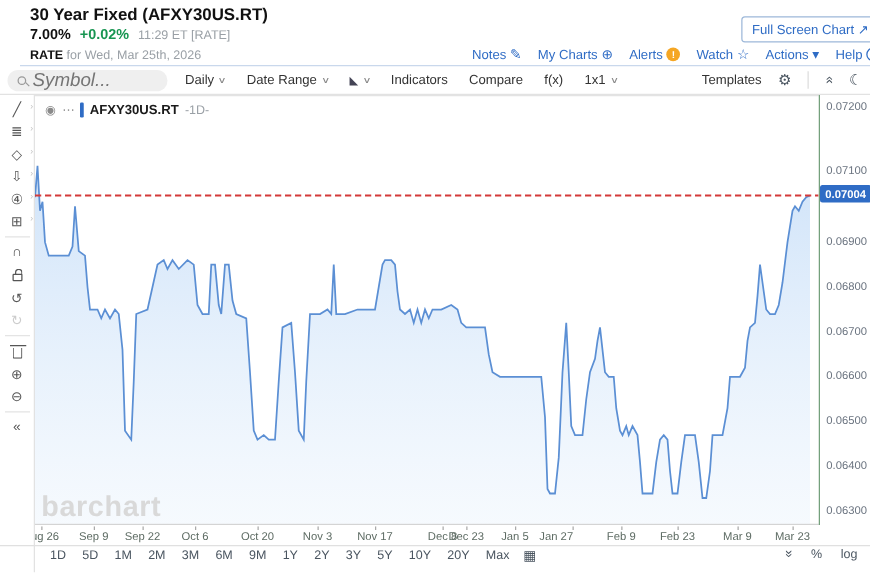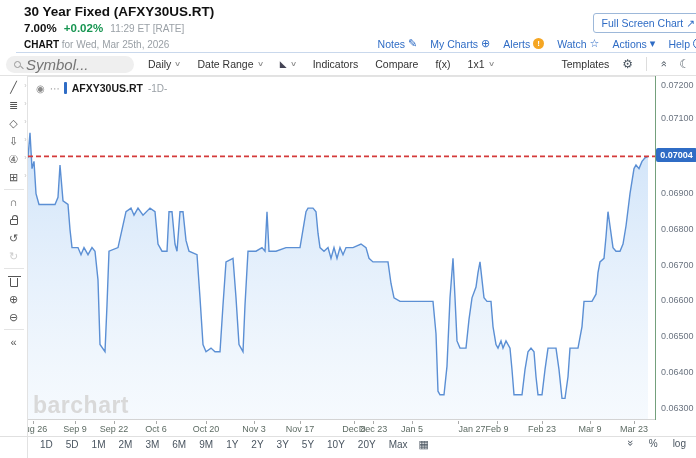--- a/index.html
+++ b/index.html
@@ -100,21 +100,21 @@
 <div class="page">
 
   <div class="header">
     <div class="title">30 Year Fixed (AFXY30US.RT)</div>
     <div class="quote-row">
       <span class="quote-price">7.00%</span>
       <span class="quote-change">+0.02%</span>
       <span class="quote-time">11:29 ET [RATE]</span>
     </div>
     <div class="chart-row">
-      <b>CHART</b>
+      <b>RATE</b>
       <span>for Wed, Mar 25th, 2026</span>
     </div>
     <button class="fullscreen-btn">
       <span>Full Screen Chart</span>
       <span>↗</span>
     </button>
     <div class="hlinks" id="header-links">
         <span class="hlink">
           <span>Notes</span>
           <span class="hicon">✎</span>
@@ -225,21 +225,21 @@
           </linearGradient>
         </defs>
         <path d="M0.0,80.8L2.0,55.7L4.0,91.6L6.0,84.4L8.0,116.7L11.0,127.5L27.0,127.5L30.0,120.3L32.0,88.0L35.0,123.9L40.0,127.5L42.0,152.6L44.0,170.6L50.0,170.6L53.0,177.7L56.0,170.6L60.0,177.7L64.0,170.6L67.0,174.2L70.0,202.9L72.0,267.5L77.0,274.7L79.0,228.0L81.0,174.2L90.0,170.6L94.0,152.6L98.0,134.7L103.0,131.1L106.0,138.2L110.0,131.1L115.0,138.2L122.0,131.1L127.0,134.7L130.0,167.0L134.0,174.2L139.0,174.2L141.0,134.7L144.0,134.7L147.0,167.0L149.0,174.2L152.0,134.7L155.0,134.7L158.0,163.4L161.0,174.2L169.0,177.7L172.0,220.8L175.0,267.5L178.0,274.7L183.0,271.1L187.0,274.7L192.0,274.7L195.0,228.0L198.0,184.9L205.0,181.3L208.0,220.8L211.0,267.5L215.0,274.7L217.0,228.0L220.0,174.2L228.0,174.2L234.0,170.6L237.0,174.2L239.0,134.7L241.0,174.2L248.0,174.2L258.0,170.6L272.0,170.6L275.0,152.6L278.0,134.7L280.0,131.1L285.0,131.1L288.0,134.7L290.0,156.2L292.0,170.6L296.0,174.2L300.0,170.6L303.0,181.3L306.0,170.6L309.0,181.3L312.0,170.6L315.0,177.7L318.0,170.6L325.0,170.6L333.0,167.0L338.0,170.6L341.0,181.3L345.0,184.9L360.0,184.9L363.0,206.5L366.0,220.8L372.0,224.4L405.0,224.4L408.0,256.7L410.0,314.2L412.0,317.8L416.0,317.8L419.0,289.1L422.0,220.8L425.0,181.3L427.0,220.8L429.0,263.9L432.0,271.1L438.0,271.1L441.0,242.4L444.0,220.8L448.0,210.1L450.0,195.7L452.0,184.9L454.0,202.9L456.0,220.8L459.0,224.4L463.0,224.4L465.0,249.6L468.0,267.5L470.0,271.1L473.0,263.9L475.0,271.1L478.0,263.9L482.0,271.1L484.0,292.7L486.0,317.8L494.0,317.8L497.0,292.7L500.0,274.7L503.0,271.1L506.0,274.7L508.0,299.8L510.0,317.8L514.0,317.8L517.0,292.7L520.0,271.1L528.0,271.1L531.0,292.7L534.0,321.4L537.0,321.4L540.0,299.8L542.0,271.1L550.0,271.1L554.0,249.6L556.0,224.4L564.0,224.4L568.0,217.2L570.0,195.7L572.0,184.9L576.0,181.3L578.0,159.8L580.0,134.7L582.0,149.0L585.0,170.6L588.0,174.2L592.0,174.2L595.0,167.0L598.0,149.0L602.0,116.7L606.0,91.6L608.0,88.0L611.0,91.6L614.0,84.4L617.0,80.8L620.0,79.4L620,344L0,344Z" fill="url(#ag)" stroke="none"></path>
         <path d="M0.0,80.8L2.0,55.7L4.0,91.6L6.0,84.4L8.0,116.7L11.0,127.5L27.0,127.5L30.0,120.3L32.0,88.0L35.0,123.9L40.0,127.5L42.0,152.6L44.0,170.6L50.0,170.6L53.0,177.7L56.0,170.6L60.0,177.7L64.0,170.6L67.0,174.2L70.0,202.9L72.0,267.5L77.0,274.7L79.0,228.0L81.0,174.2L90.0,170.6L94.0,152.6L98.0,134.7L103.0,131.1L106.0,138.2L110.0,131.1L115.0,138.2L122.0,131.1L127.0,134.7L130.0,167.0L134.0,174.2L139.0,174.2L141.0,134.7L144.0,134.7L147.0,167.0L149.0,174.2L152.0,134.7L155.0,134.7L158.0,163.4L161.0,174.2L169.0,177.7L172.0,220.8L175.0,267.5L178.0,274.7L183.0,271.1L187.0,274.7L192.0,274.7L195.0,228.0L198.0,184.9L205.0,181.3L208.0,220.8L211.0,267.5L215.0,274.7L217.0,228.0L220.0,174.2L228.0,174.2L234.0,170.6L237.0,174.2L239.0,134.7L241.0,174.2L248.0,174.2L258.0,170.6L272.0,170.6L275.0,152.6L278.0,134.7L280.0,131.1L285.0,131.1L288.0,134.7L290.0,156.2L292.0,170.6L296.0,174.2L300.0,170.6L303.0,181.3L306.0,170.6L309.0,181.3L312.0,170.6L315.0,177.7L318.0,170.6L325.0,170.6L333.0,167.0L338.0,170.6L341.0,181.3L345.0,184.9L360.0,184.9L363.0,206.5L366.0,220.8L372.0,224.4L405.0,224.4L408.0,256.7L410.0,314.2L412.0,317.8L416.0,317.8L419.0,289.1L422.0,220.8L425.0,181.3L427.0,220.8L429.0,263.9L432.0,271.1L438.0,271.1L441.0,242.4L444.0,220.8L448.0,210.1L450.0,195.7L452.0,184.9L454.0,202.9L456.0,220.8L459.0,224.4L463.0,224.4L465.0,249.6L468.0,267.5L470.0,271.1L473.0,263.9L475.0,271.1L478.0,263.9L482.0,271.1L484.0,292.7L486.0,317.8L494.0,317.8L497.0,292.7L500.0,274.7L503.0,271.1L506.0,274.7L508.0,299.8L510.0,317.8L514.0,317.8L517.0,292.7L520.0,271.1L528.0,271.1L531.0,292.7L534.0,321.4L537.0,321.4L540.0,299.8L542.0,271.1L550.0,271.1L554.0,249.6L556.0,224.4L564.0,224.4L568.0,217.2L570.0,195.7L572.0,184.9L576.0,181.3L578.0,159.8L580.0,134.7L582.0,149.0L585.0,170.6L588.0,174.2L592.0,174.2L595.0,167.0L598.0,149.0L602.0,116.7L606.0,91.6L608.0,88.0L611.0,91.6L614.0,84.4L617.0,80.8L620.0,79.4" fill="none" stroke="#5b8fd4" stroke-width="1.4"></path>
         <line x1="0" x2="627" y1="79.4" y2="79.4" stroke="#d43a3a" stroke-width="1.6" stroke-dasharray="5,3"></line>
       </svg>
     </div>
 
   <div class="yaxis" id="yaxis">
       <span class="ytick" style="top: 3.97704px;">0.07200</span>
-      <span class="ytick" style="top: 37px;">0.07100</span>
+      <span class="ytick" style="top: 55px;">0.07100</span>
       <span class="ytick" style="top: 111.701px;">0.06900</span>
       <span class="ytick" style="top: 147.61px;">0.06800</span>
       <span class="ytick" style="top: 183.518px;">0.06700</span>
       <span class="ytick" style="top: 219.426px;">0.06600</span>
       <span class="ytick" style="top: 255.334px;">0.06500</span>
       <span class="ytick" style="top: 291.242px;">0.06400</span>
       <span class="ytick" style="top: 327.15px;">0.06300</span>
       <div class="price-badge" style="top: 72.357px;">0.07004</div>
     </div>
 
@@ -258,21 +258,21 @@
       <span class="xtick-label" style="left: 226px;">Nov 3</span>
       <span class="xtick-mark" style="left: 272px;"></span>
       <span class="xtick-label" style="left: 272px;">Nov 17</span>
       <span class="xtick-mark" style="left: 326px;"></span>
       <span class="xtick-label" style="left: 326px;">Dec 8</span>
       <span class="xtick-mark" style="left: 345px;"></span>
       <span class="xtick-label" style="left: 345px;">Dec 23</span>
       <span class="xtick-mark" style="left: 384px;"></span>
       <span class="xtick-label" style="left: 384px;">Jan 5</span>
       <span class="xtick-mark" style="left: 430px;"></span>
-      <span class="xtick-label" style="left: 444px; text-align: right;">Jan 27</span>
+      <span class="xtick-label" style="left: 417px; text-align: right;">Jan 27</span>
       <span class="xtick-mark" style="left: 469px;"></span>
       <span class="xtick-label" style="left: 469px; text-align: center;">Feb 9</span>
       <span class="xtick-mark" style="left: 514px;"></span>
       <span class="xtick-label" style="left: 514px;">Feb 23</span>
       <span class="xtick-mark" style="left: 562px;"></span>
       <span class="xtick-label" style="left: 562px;">Mar 9</span>
       <span class="xtick-mark" style="left: 606px;"></span>
       <span class="xtick-label" style="left: 606px;">Mar 23</span>
     </div>
 

